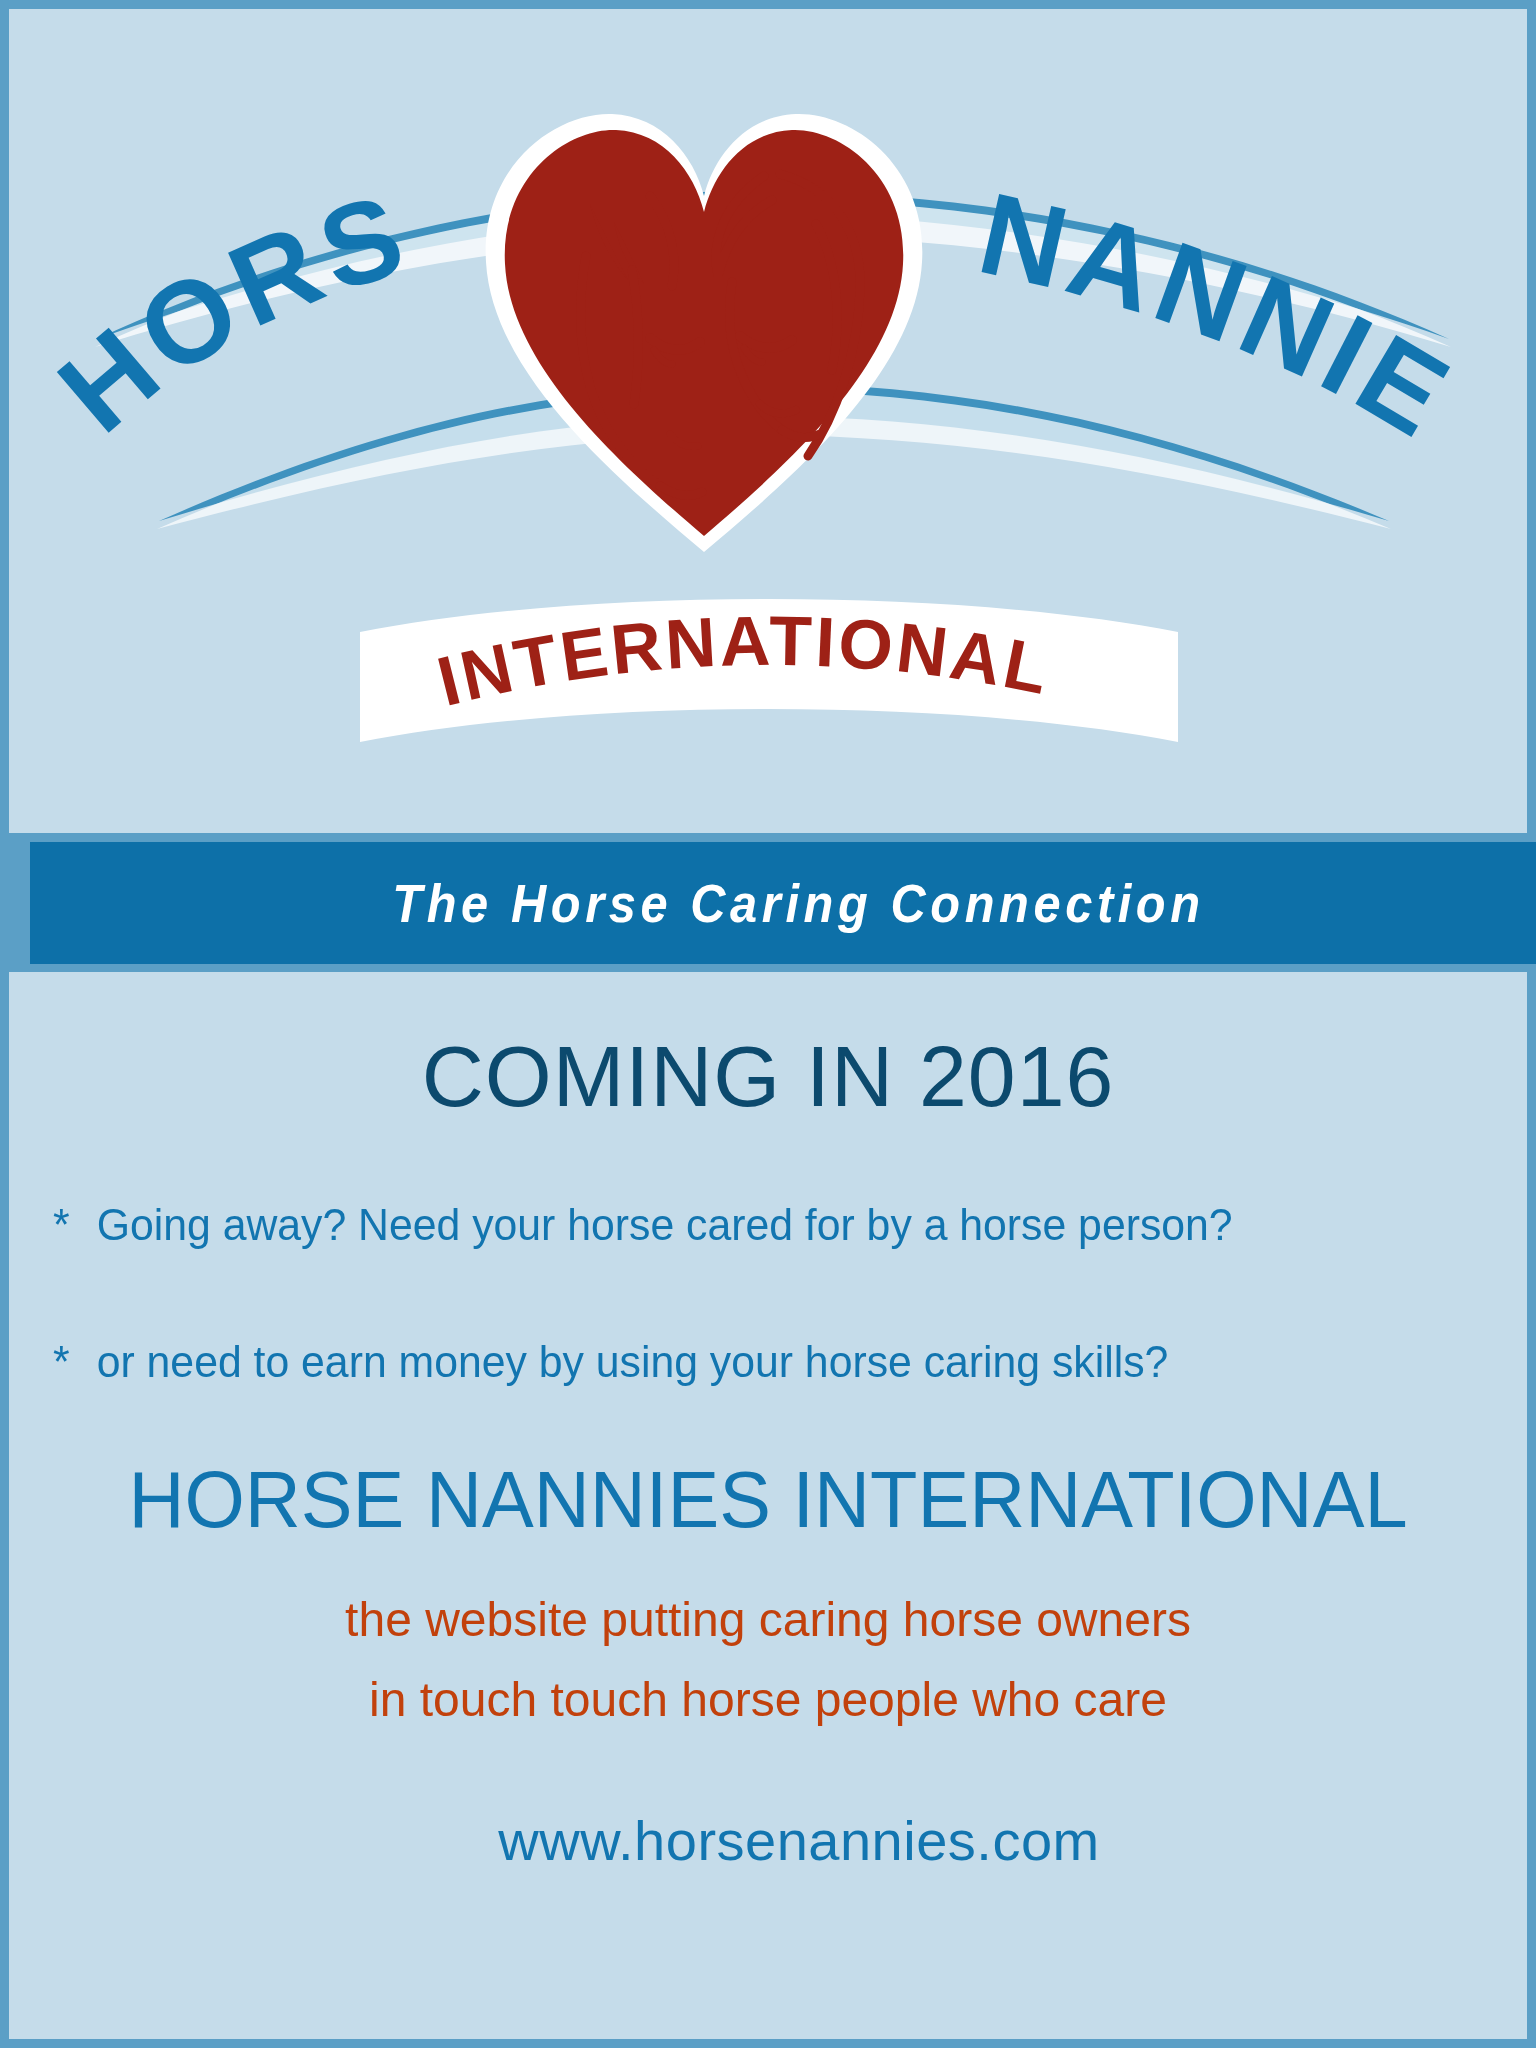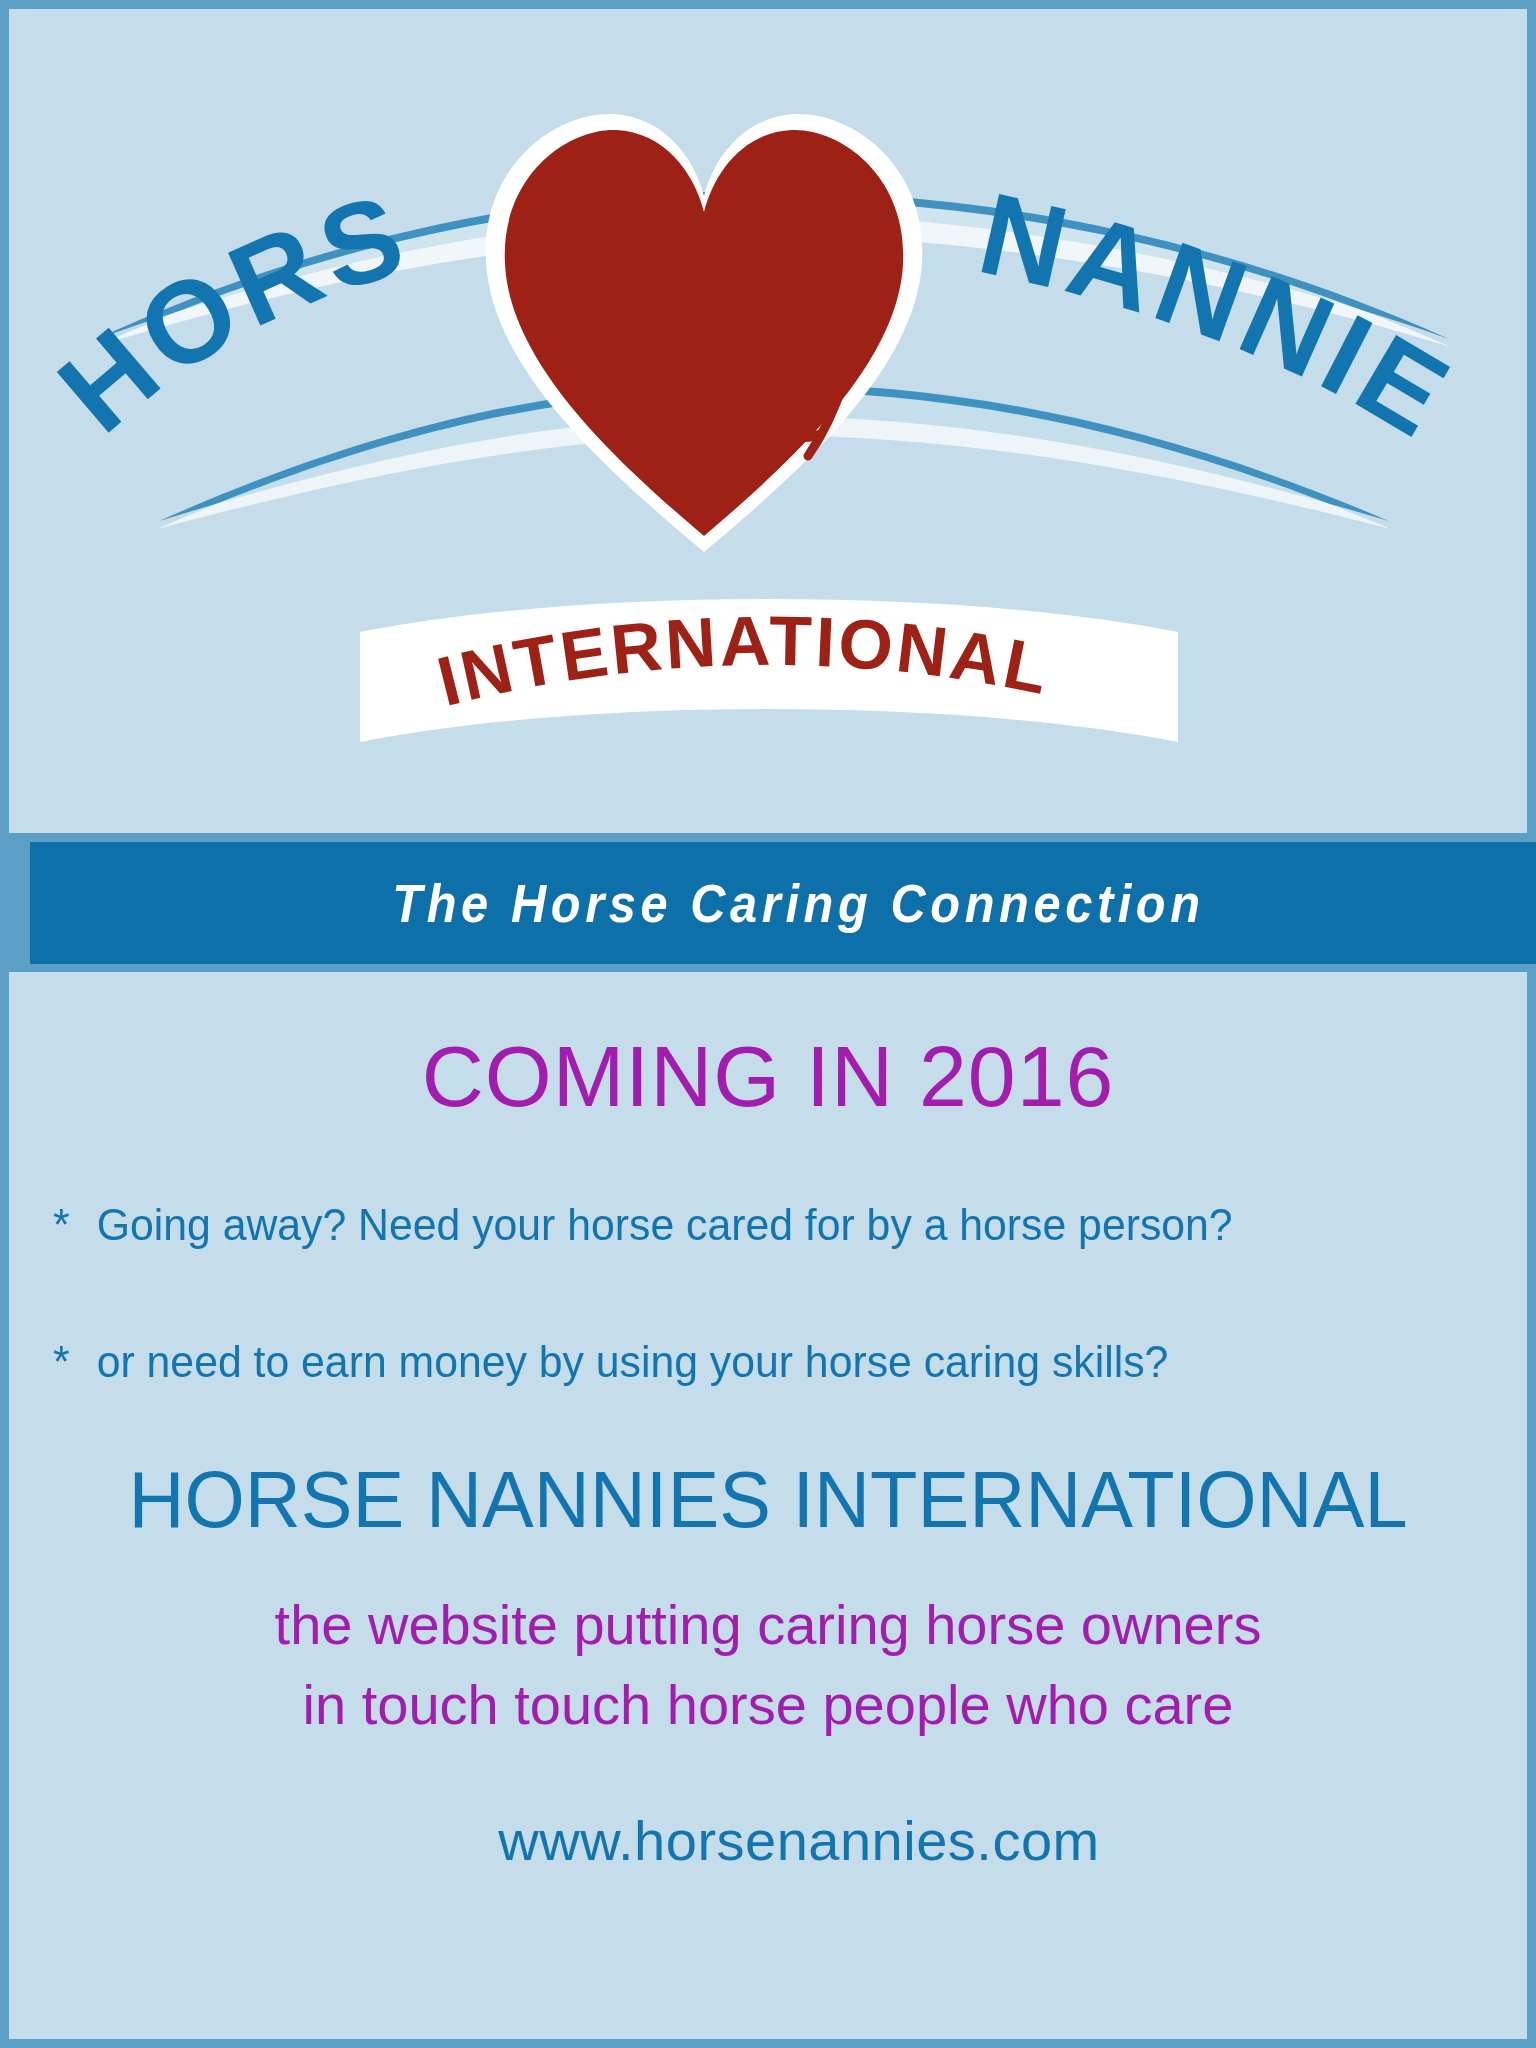--- a/index.html
+++ b/index.html
@@ -67,21 +67,21 @@
     left:9px;top:972px;
     width:1518px;height:1067px;
     background:#c5dcea;
     overflow:hidden;
   }
 
   .coming{
     position:absolute;
     left:0;top:55px;width:1518px;
     text-align:center;
-    color:#a21caf;
+    color:#0c4a6e;
     font-size:86px;
     font-weight:normal;
     letter-spacing:1px;
   }
 
   .bullet{
     position:absolute;
     left:44px;width:1430px;
     color:#1275b0;
     font-size:45px;
@@ -102,22 +102,22 @@
     font-size:80px;
     font-weight:normal;
     letter-spacing:0px;
     transform:scaleX(0.97);
   }
 
   .sub{
     position:absolute;
     left:0;width:1518px;
     text-align:center;
-    color:#a21caf;
-    font-size:56px;
+    color:#c2410c;
+    font-size:48px;
     font-weight:normal;
     letter-spacing:0px;
   }
   .sub-1{top:620px;}
   .sub-2{top:700px;}
 
   .url{
     position:absolute;
     left:0;top:836px;width:1518px;
     text-align:center;

